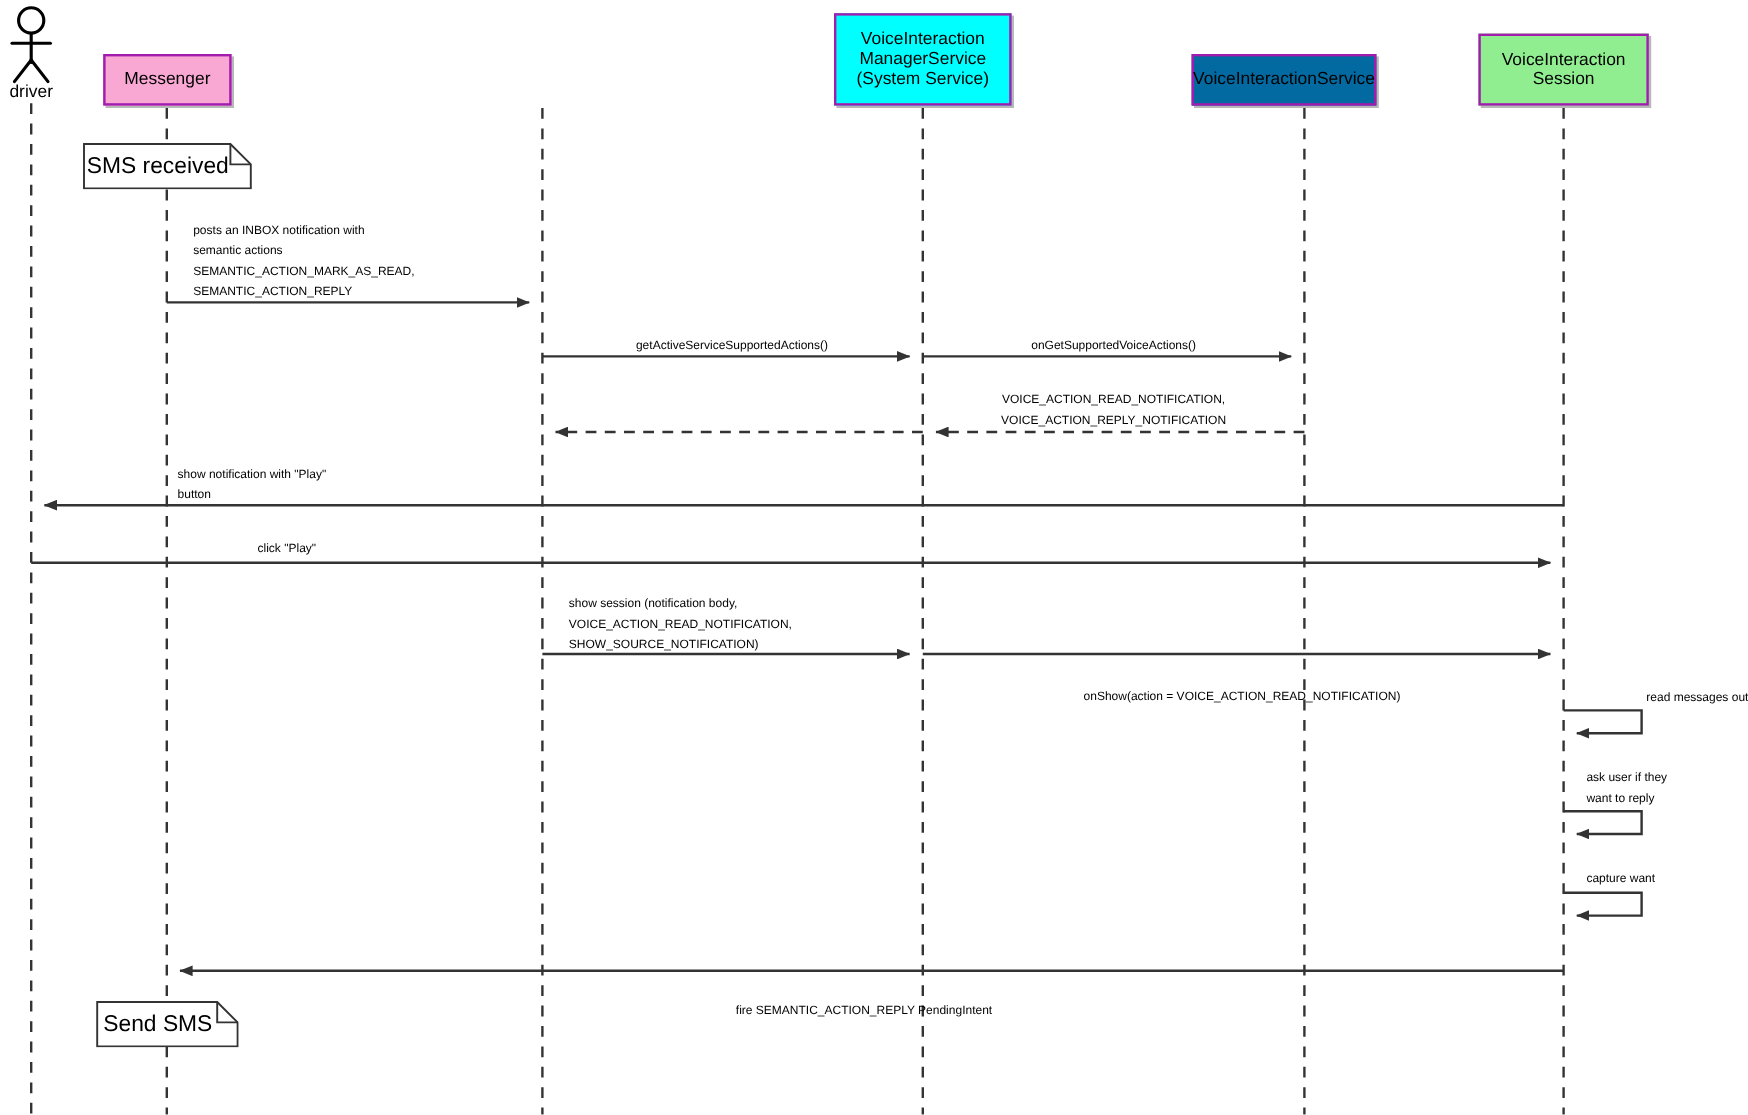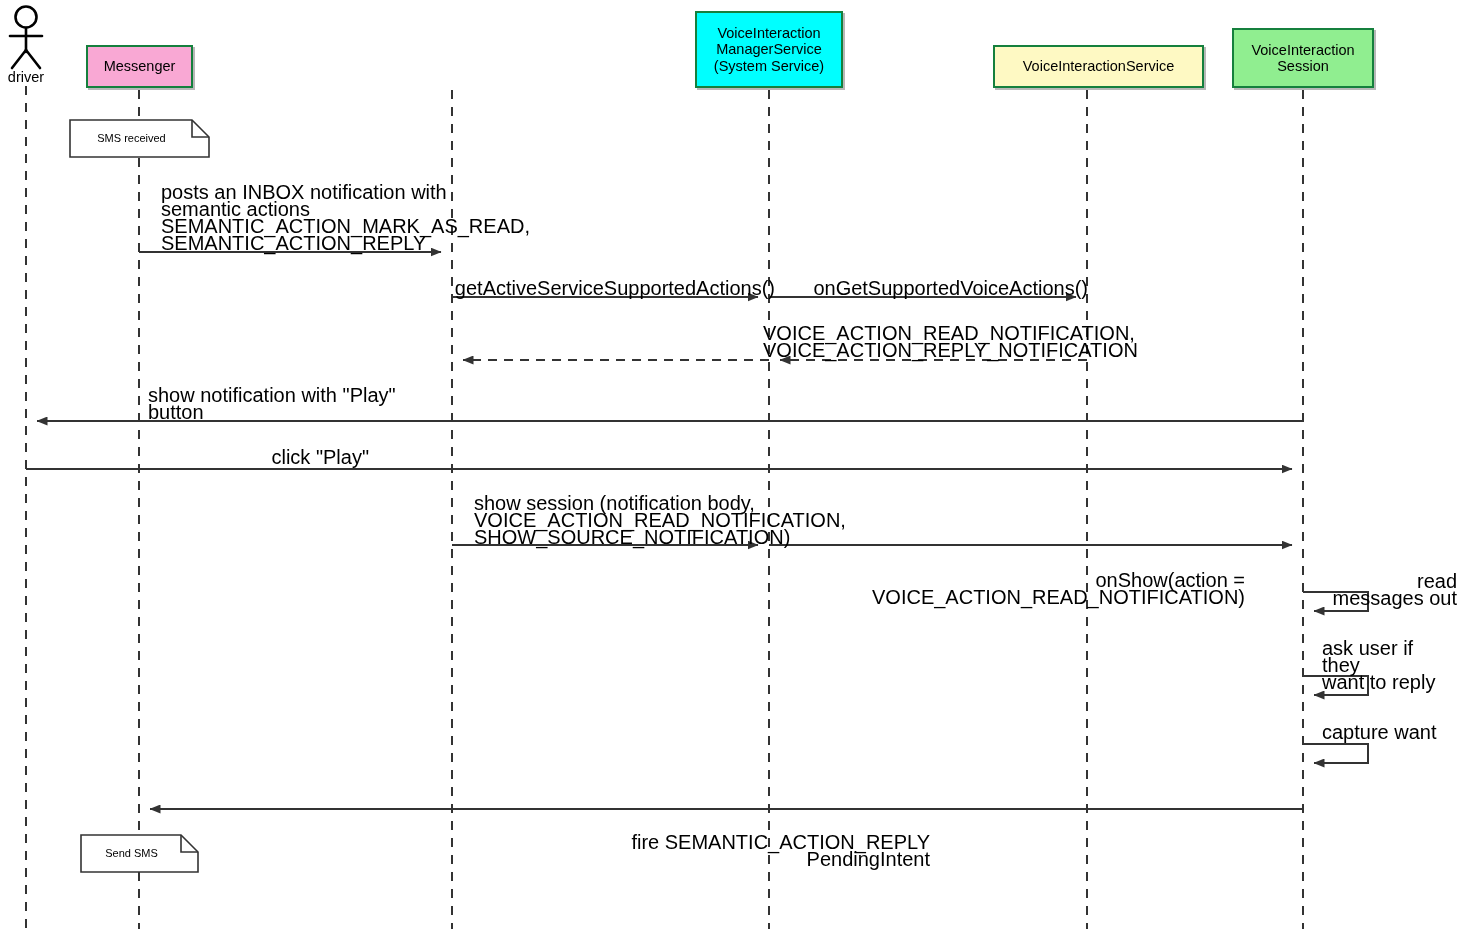--- a/index.html
+++ b/index.html
@@ -23,37 +23,37 @@
     position: absolute;
     left: 0;
     top: 0;
     width: 1457px;
     height: 929px;
   }
   
   .pbox {
     position: absolute;
     box-sizing: border-box;
-    border: 2px solid #15803d;
+    border: 2px solid #a21caf;
     box-shadow: 2px 2px 0 rgba(0,0,0,0.28);
     display: flex;
     align-items: center;
     justify-content: center;
     text-align: center;
     font-size: 14.5px;
     line-height: 16.5px;
     color: #000000;
     white-space: pre-line;
     padding: 2px 4px;
   }
   
   .note {
     position: absolute;
     box-sizing: border-box;
-    font-size: 11px;
+    font-size: 19px;
     line-height: 17px;
     color: #000000;
   }
   .note .note-shape {
     position: absolute;
     left: 0; top: 0;
     width: 100%; height: 100%;
   }
   .note .note-label {
     position: absolute;
@@ -61,27 +61,27 @@
     width: 100%; height: 100%;
     display: flex;
     align-items: center;
     justify-content: center;
     padding-right: 16px;
     box-sizing: border-box;
   }
   
   .msg-label {
     position: absolute;
-    font-size: 20px;
+    font-size: 10px;
     line-height: 17px;
     color: #000000;
     white-space: pre-line;
   }
   .msg-label.center {
-    text-align: right;
+    text-align: center;
     transform: translateX(-50%);
   }
   .msg-label.left {
     text-align: left;
   }
   .actor-label {
     position: absolute;
     font-size: 14.5px;
     line-height: 16px;
     text-align: center;
@@ -161,21 +161,21 @@
     <span>Messenger</span>
   </div>
 
 
   <div class="pbox" style="left:695px; top:11px; width:148px; height:77px; background:#00ffff;">
     <span>VoiceInteraction
 ManagerService
 (System Service)</span>
   </div>
 
-  <div class="pbox" style="left:993px; top:45px; width:211px; height:43px; background:#fef9c3;">
+  <div class="pbox" style="left:993px; top:45px; width:154px; height:43px; background:#0369a1;">
     <span>VoiceInteractionService</span>
   </div>
 
   <div class="pbox" style="left:1232px; top:28px; width:142px; height:60px; background:#90ee90;">
     <span>VoiceInteraction
 Session</span>
   </div>
 
   <div class="actor-label" style="left:26px; top:69px; width:90px;">driver</div>
 

